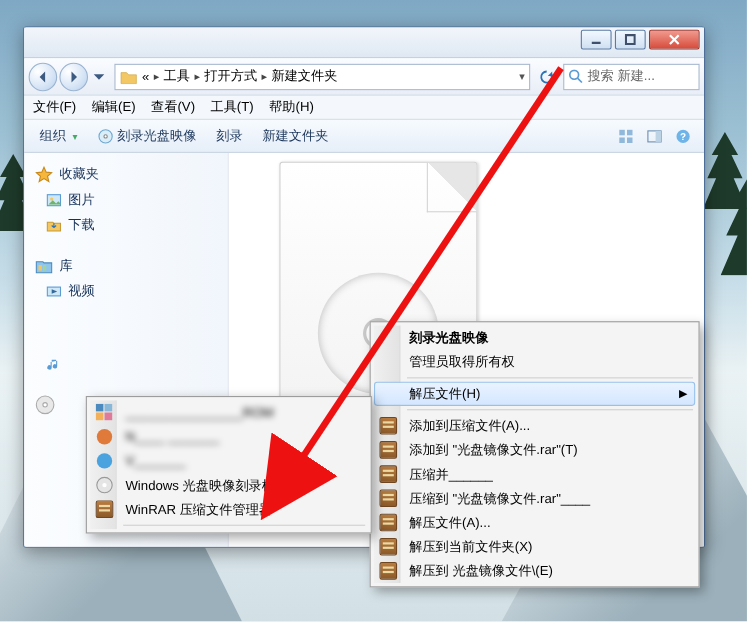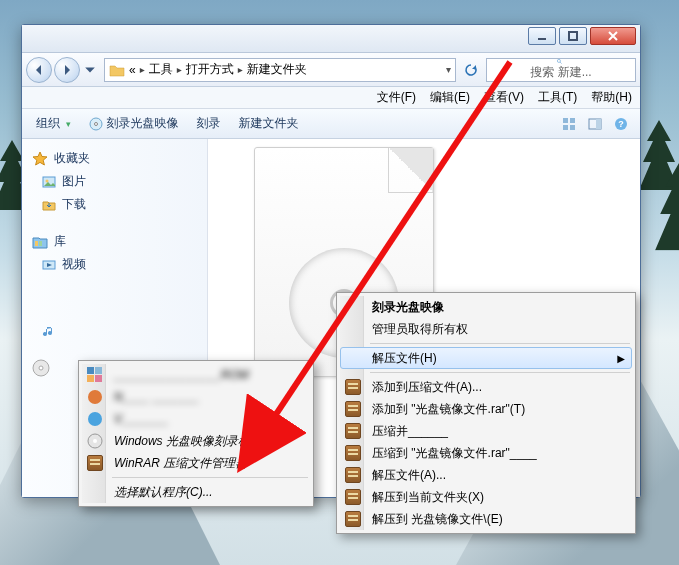--- a/index.html
+++ b/index.html
@@ -46,25 +46,25 @@
   .navbtn { width:26px; height:26px; border:1px solid #9ab3d0; border-radius:13px;
     background:radial-gradient(circle at 30% 30%, #fff,#cfe0f4 70%,#a9c5e2); margin-right:2px;
     display:flex; align-items:center; justify-content:center;}
   .navbtn.small{ width:16px; height:26px; border:none; background:none;}
   .navbtn svg{ width:12px;height:12px; fill:#3d5a80;}
   .address { flex:1; height:24px; border:1px solid #a8b8cf; background:#fff; display:flex; align-items:center; padding:0 4px; gap:4px;}
   .folder-icon{ width:16px; height:14px; }
   .crumb{ display:flex; align-items:center; color:#000;}
   .crumb .sep{ margin:0 4px; font-size:10px; color:#444;}
   .refresh{ width:22px; height:22px; display:flex; align-items:center; justify-content:center;}
-  .search{ width:150px; height:24px; border:1px solid #a8b8cf; background:#fff; display:flex; align-items:center; padding:0 4px; color:#666;flex-direction:column;}
+  .search{ width:124px; height:24px; border:1px solid #a8b8cf; background:#fff; display:flex; align-items:center; padding:0 4px; color:#666;}
   .search svg{ width:13px; height:13px; margin-right:4px;}
 
   .menubar { height:22px; background:#f4f8fc; border-bottom:1px solid #d3dbe6;
-    display:flex; align-items:center; padding:0 8px; gap:14px;justify-content:flex-end;}
+    display:flex; align-items:center; padding:0 8px; gap:14px;}
   .toolbar { height:30px; background:linear-gradient(180deg,#f7fbff,#e6eef8); border-bottom:1px solid #c6d2e1;
     display:flex; align-items:center; padding:0 8px; gap:6px;}
   .toolbtn{ padding:3px 6px; display:flex; align-items:center; gap:4px; color:#1a355a;font-family:Liberation Serif, serif;}
   .toolbtn.drop::after{ content:"▾"; font-size:9px; margin-left:2px; color:#4a6;}
   .tool-spacer{ flex:1;}
   .tool-right{ display:flex; gap:4px;}
   .iconbtn{ width:22px; height:22px; border:1px solid transparent; display:flex; align-items:center; justify-content:center;}
 
   .body{ flex:1; display:flex; overflow:hidden;}
   .sidebar{ width:186px; border-right:1px solid #dce2ec; padding:8px 6px; overflow:hidden;
@@ -95,21 +95,21 @@
   .ctx-item{ position:relative; display:flex; align-items:center; height:22px; padding-left:32px; padding-right:20px; white-space:nowrap;}
   .ctx-item.hover{ background:linear-gradient(180deg,#eaf3ff,#d4e7ff); border:1px solid #96c1ec; border-radius:3px; padding-left:31px;}
   .ctx-item .arrow{ position:absolute; right:6px; font-size:10px;}
   .ctx-sep{ height:1px; margin:3px 2px 3px 30px; background:#d0d0d0;}
   .ctx .ic{ position:absolute; left:5px; width:16px; height:16px; display:flex; align-items:center; justify-content:center;}
   .rar{ background:linear-gradient(180deg,#b87b3e,#8c5a29); border:1px solid #6f4620; border-radius:2px;}
   .rar::before,.rar::after{ content:""; position:absolute; left:2px; right:2px; height:2px; background:#ecd9a4;}
   .rar::before{ top:3px;} .rar::after{ top:7px;}
   .blur{ filter: blur(3px); }
 
-  .ctx.left{ left:78px; top:360px; width:236px;font-style:italic;}
+  .ctx.left{ left:78px; top:360px; width:260px;}
   .ctx.right{ left:336px; top:292px; width:300px;}
 
   
   .red-arrow{ position:absolute; left:0; top:0; pointer-events:none;}
 
   .star-icon{ fill:#f6b73c; stroke:#c88a1a;}
   .folder-svg path{ fill:#f3c763; stroke:#c89a36; stroke-width:.5;}
 </style>
 </head>
 <body>
@@ -380,23 +380,20 @@
           <circle cx="8" cy="8" r="2" fill="#fff"></circle>
         </svg>
       </span>
       <span>Windows 光盘映像刻录机</span>
     </div>
   <div class="ctx-item">
       <span class="ic rar"></span>
       <span>WinRAR 压缩文件管理器</span>
     </div>
   <div class="ctx-sep"></div>
-  <div class="ctx-item">
-      <span>选择默认程序(C)...</span>
-    </div>
 </div>
 
 <svg class="red-arrow" width="679" height="565">
   <defs>
       <marker id="ah" markerWidth="12" markerHeight="12" refX="9" refY="6" orient="auto">
         <path d="M0 0L12 6L0 12z" fill="#e11"></path>
       </marker>
     </defs>
   <line x1="510" y1="62" x2="247" y2="458" stroke="#e11" stroke-width="6" marker-end="url(#ah)"></line>
 </svg>

